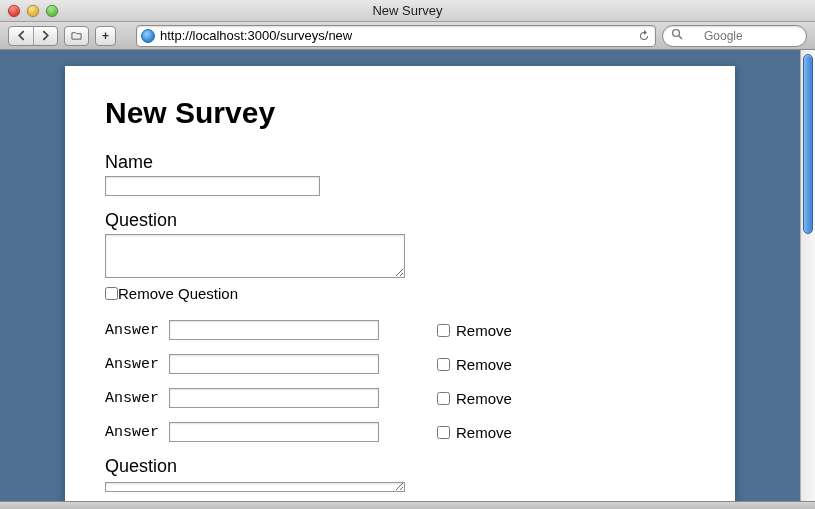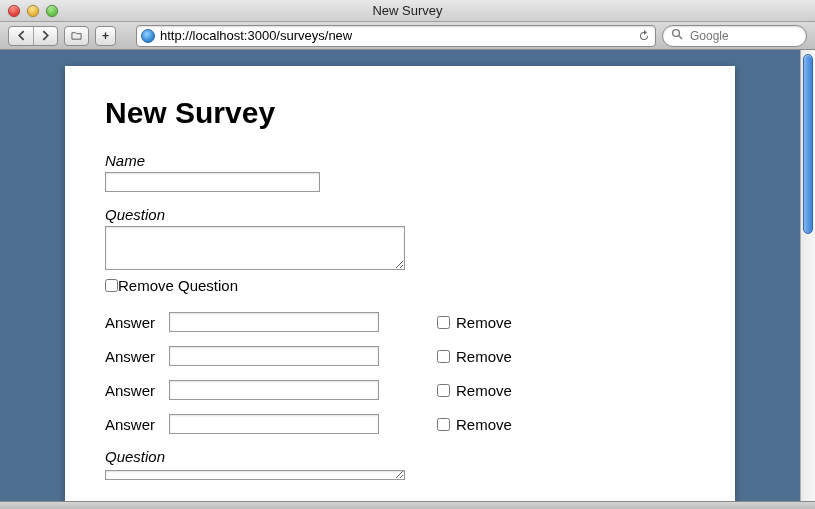--- a/index.html
+++ b/index.html
@@ -110,21 +110,21 @@
   }
   .searchbar {
     width: 145px;
     height: 22px;
     border: 1px solid #8c8c8c;
     border-radius: 11px;
     background: #fff;
     display: flex;
     align-items: center;
     padding: 0 8px;
-    gap: 5px;
+    gap: 19px;
     box-shadow: inset 0 1px 2px rgba(0,0,0,0.15);
   }
   .searchbar .mag { color:#7a7a7a; font-size:12px;}
   .searchbar input {
     border: none; outline: none; flex:1; font-size:12px; color:#888; background:transparent;
   }
   
   .viewport {
     position: relative;
     height: calc(509px - 22px - 28px - 8px);
@@ -144,23 +144,22 @@
   .page h1 {
     margin: 0 0 22px 0;
     font-size: 30px;
     font-weight: bold;
     color: #000;
   }
   .field { margin-bottom: 14px; }
   .field-label {
     display: block;
     margin-bottom: 3px;
-    font-size: 15px;
+    font-size: 18px;
     color: #000;
-    font-style: italic;
   }
   .text-input {
     width: 215px;
     height: 20px;
     border: 1px solid #999;
     background:#fff;
     padding: 1px 3px;
     font-size: 13px;
     box-shadow: inset 0 1px 2px rgba(0,0,0,0.12);
   }
@@ -180,21 +179,21 @@
     font-size: 15px;
     margin-bottom: 18px;
   }
   .ansrow {
     display: flex;
     align-items: center;
     gap: 6px;
     margin-bottom: 14px;
     font-size: 15px;
   }
-  .ansrow .ans-label { width: 58px; }
+  .ansrow .ans-label { width: 58px; font-family: Liberation Mono, monospace; }
   .ansrow .text-input { width: 210px; }
   .ansrow .rm { display:flex; align-items:center; gap:6px; margin-left: 6px; padding-left: 46px;}
   input[type=checkbox] {
     width: 13px; height: 13px;
     margin:0;
   }
   
   .vscroll {
     position: absolute;
     right: 0; top: 0; bottom: 0;

